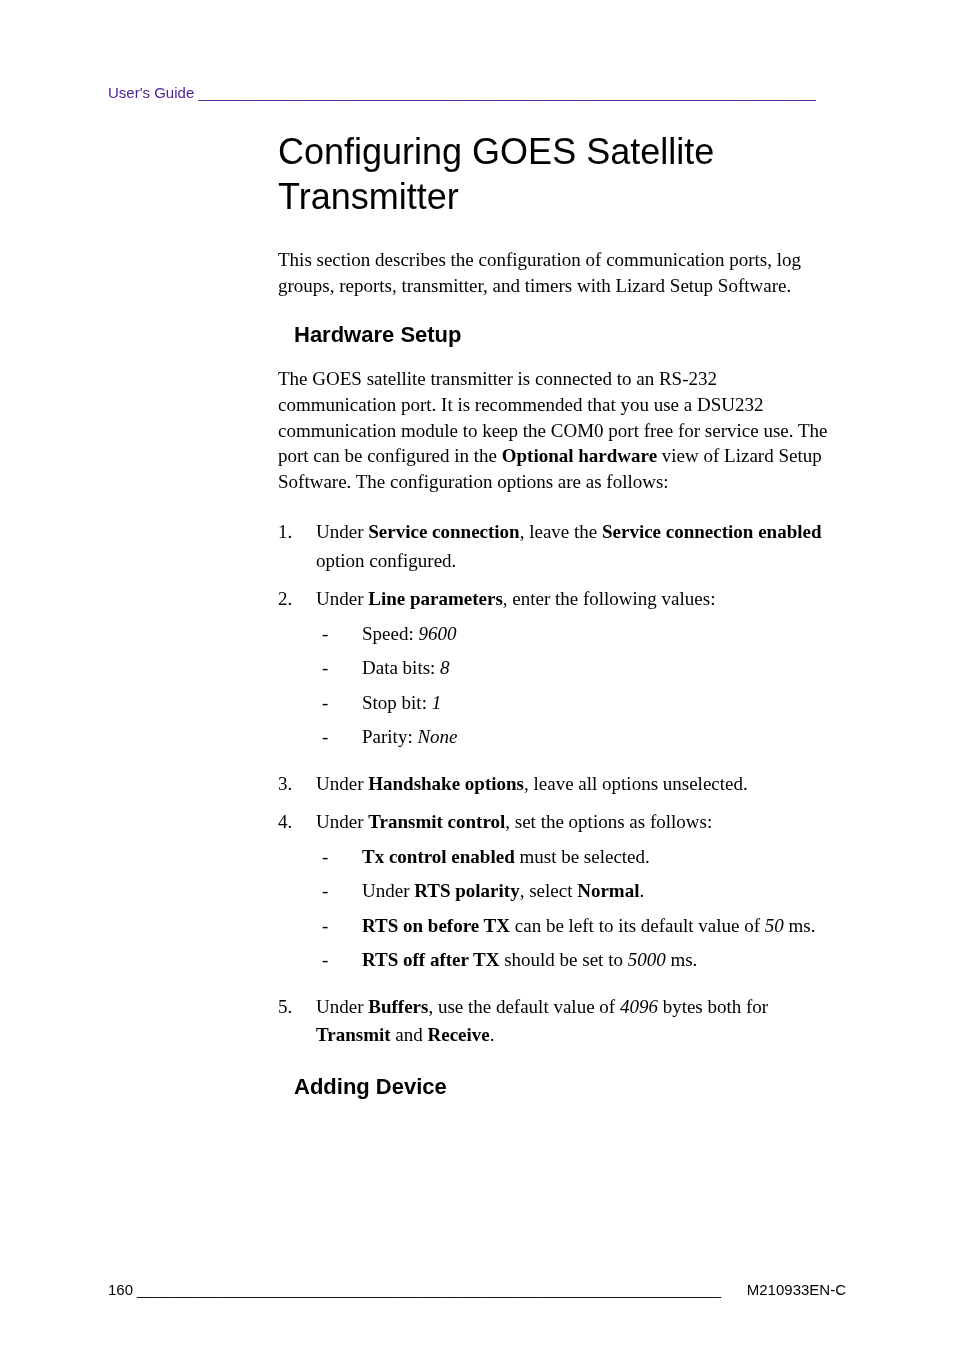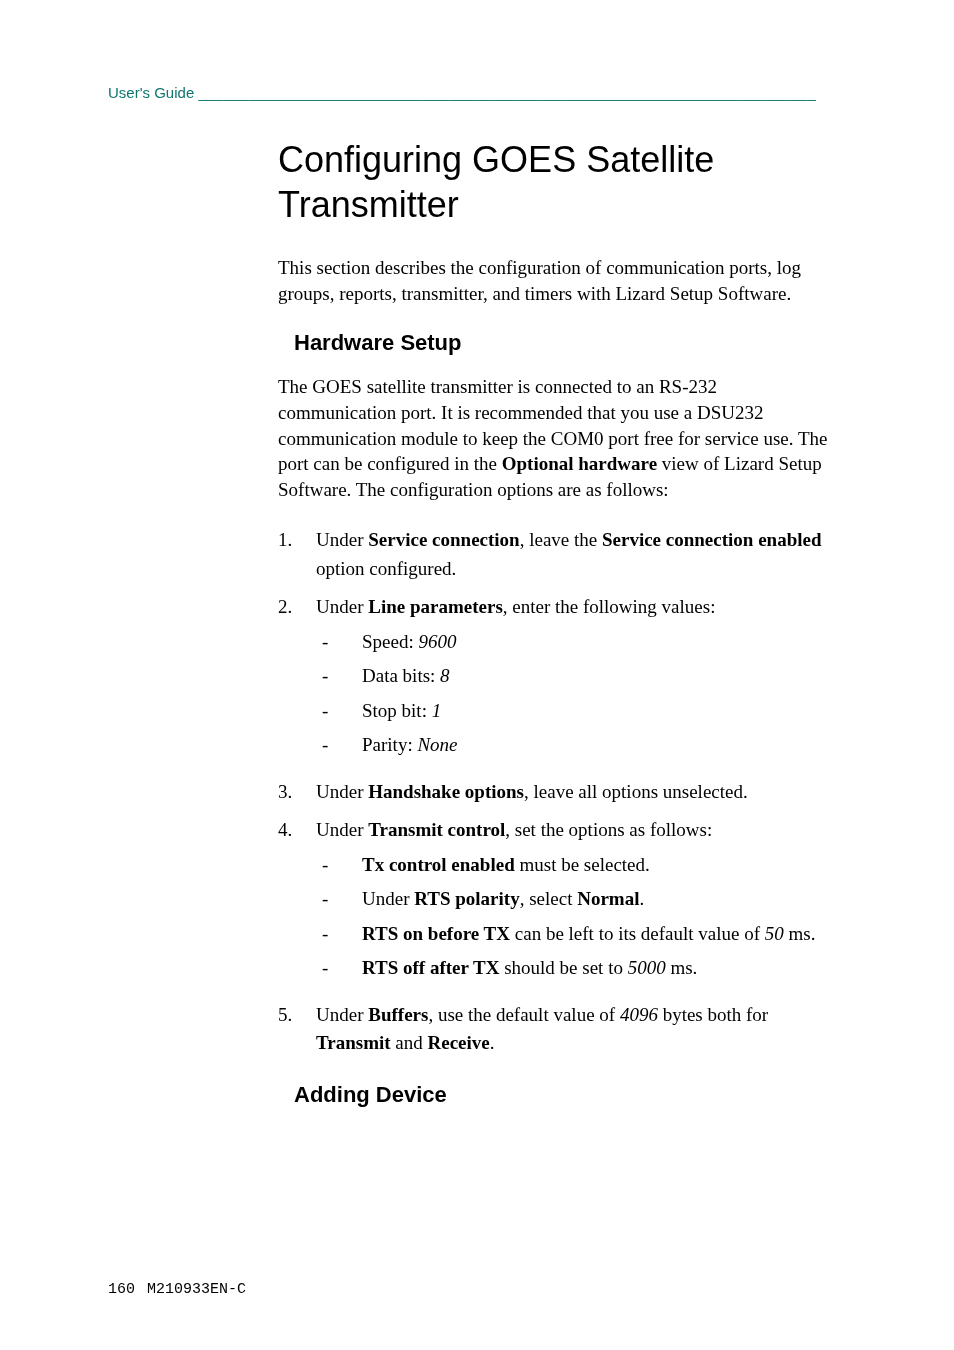--- a/index.html
+++ b/index.html
@@ -15,22 +15,22 @@
   .page {
     position: relative;
     width: 954px;
     height: 1350px;
     box-sizing: border-box;
     padding: 84px 108px 60px 108px;
   }
   .running-head {
     font-family: Arial, Helvetica, sans-serif;
     font-size: 15px;
-    color: #0f766e;
-    margin-bottom: 36px;
+    color: #4c1d95;
+    margin-bottom: 28px;
     white-space: nowrap;
     overflow: hidden;
   }
   .content {
     margin-left: 170px;
     margin-right: 10px;
   }
   h1.title {
     font-family: Arial, Helvetica, sans-serif;
     font-weight: 400;
@@ -83,21 +83,21 @@
   ul.dash > li > .t {
     flex: 1 1 auto;
   }
   .b { font-weight: 700; }
   .i { font-style: italic; }
   .footer {
     position: absolute;
     left: 108px;
     right: 108px;
     bottom: 52px;
-    font-family: Liberation Mono, monospace;
+    font-family: Liberation Sans, sans-serif;
     font-size: 15px;
     display: flex;
     align-items: flex-end;
     white-space: nowrap;
     overflow: hidden;
   }
   .footer .pg { flex: 0 0 auto; }
   .footer .fill {
     flex: 1 1 auto;
     overflow: hidden;
@@ -199,16 +199,17 @@
       </li>
     </ol>
 
     <h2 class="sub" style="margin-top:24px">Adding Device</h2>
 
 
   </div>
 
   <div class="footer">
     <span class="pg">160</span>
+    <span class="fill"> ______________________________________________________________________ </span>
     <span class="doc">M210933EN-C</span>
   </div>
 
 </div>
 
 </body></html>

